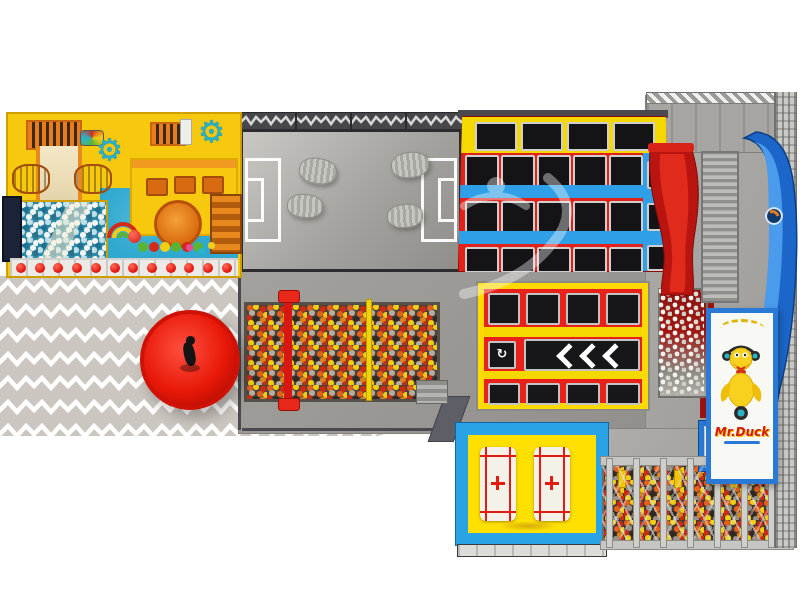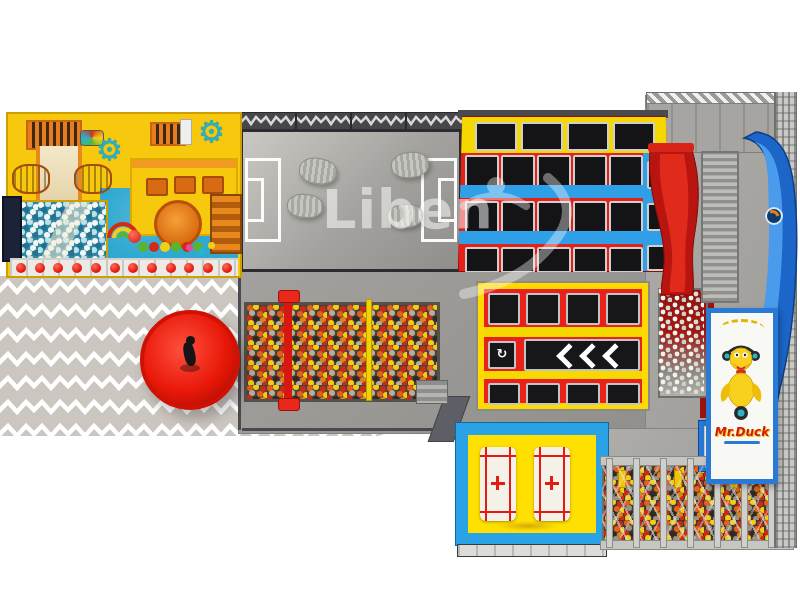--- a/index.html
+++ b/index.html
@@ -125,21 +125,20 @@
   <div class="abs court" style="left:240px;top:129px;width:216px;height:137px;z-index:2;">
     <div class="abs goal" style="left:2px;top:26px;width:30px;height:78px;"></div>
     <div class="abs goal" style="left:2px;top:46px;width:16px;height:38px;border-left:none;"></div>
     <div class="abs goal" style="right:2px;top:26px;width:30px;height:78px;"></div>
     <div class="abs goal" style="right:2px;top:46px;width:16px;height:38px;border-right:none;"></div>
     <div class="abs foam" style="left:56px;top:26px;width:36px;height:24px;transform:rotate(8deg);"></div>
     <div class="abs foam" style="left:148px;top:20px;width:36px;height:24px;transform:rotate(-6deg);"></div>
     <div class="abs foam" style="left:44px;top:62px;width:34px;height:22px;transform:rotate(4deg);"></div>
     <div class="abs foam" style="left:144px;top:72px;width:34px;height:22px;transform:rotate(-4deg);"></div>
   </div>
-  <div class="abs wm" style="left:322px;top:178px;z-index:25;">Liben</div>
   <svg class="abs" style="left:452px;top:170px;z-index:25;opacity:.38;" width="130" height="130">
     <circle cx="44" cy="16" r="9" fill="#fff"></circle>
     <path d="M12,36 q32,-20 62,0" stroke="#fff" stroke-width="8" fill="none" stroke-linecap="round"></path>
     <path d="M96,8 q36,30 4,66 q-30,38 -88,50" stroke="#fff" stroke-width="10" fill="none" stroke-linecap="round"></path>
   </svg>
 
   <div class="abs kids" style="left:6px;top:112px;width:232px;height:162px;z-index:10;">
     <div class="abs bluefloor" style="left:92px;top:74px;width:138px;height:72px;"></div>
     <div class="abs slatmat" style="left:18px;top:6px;width:52px;height:26px;"></div>
     <div class="abs slatmat" style="left:142px;top:8px;width:32px;height:20px;"></div>

